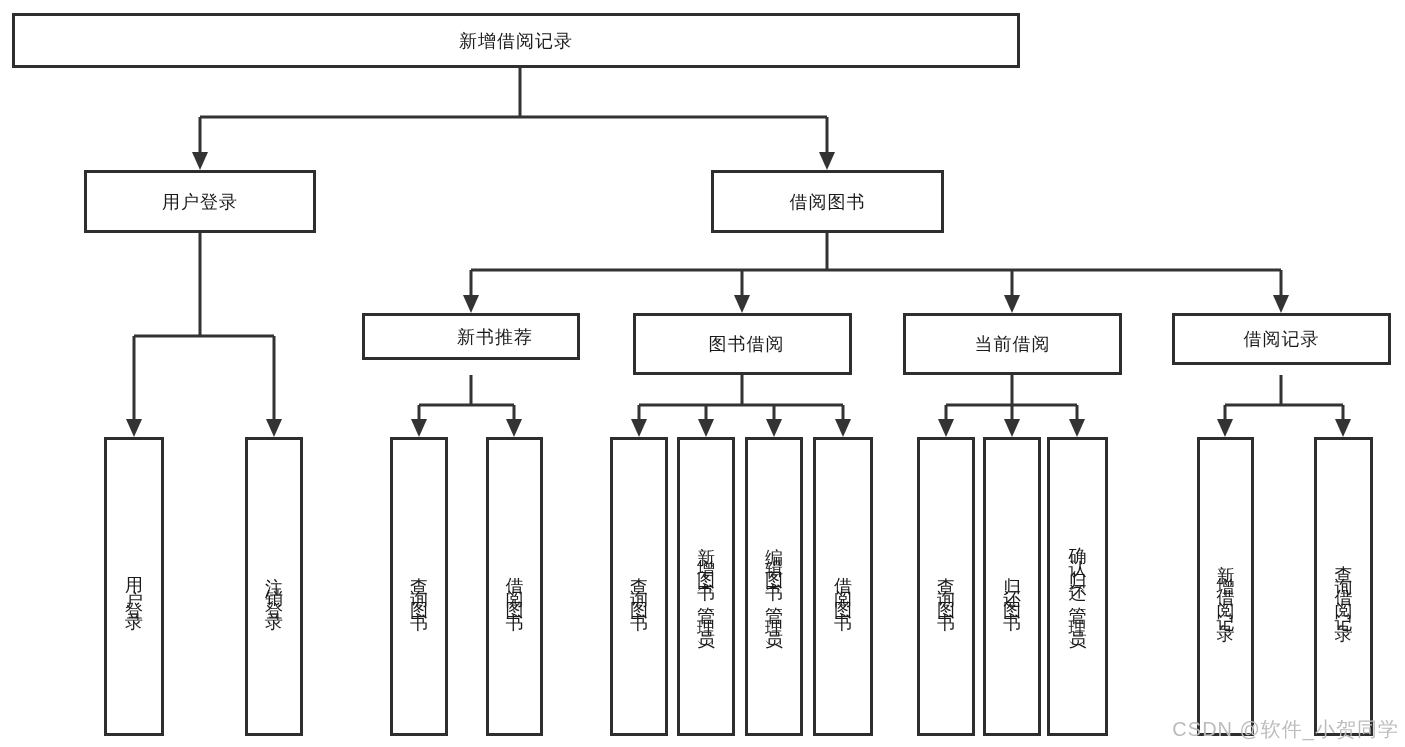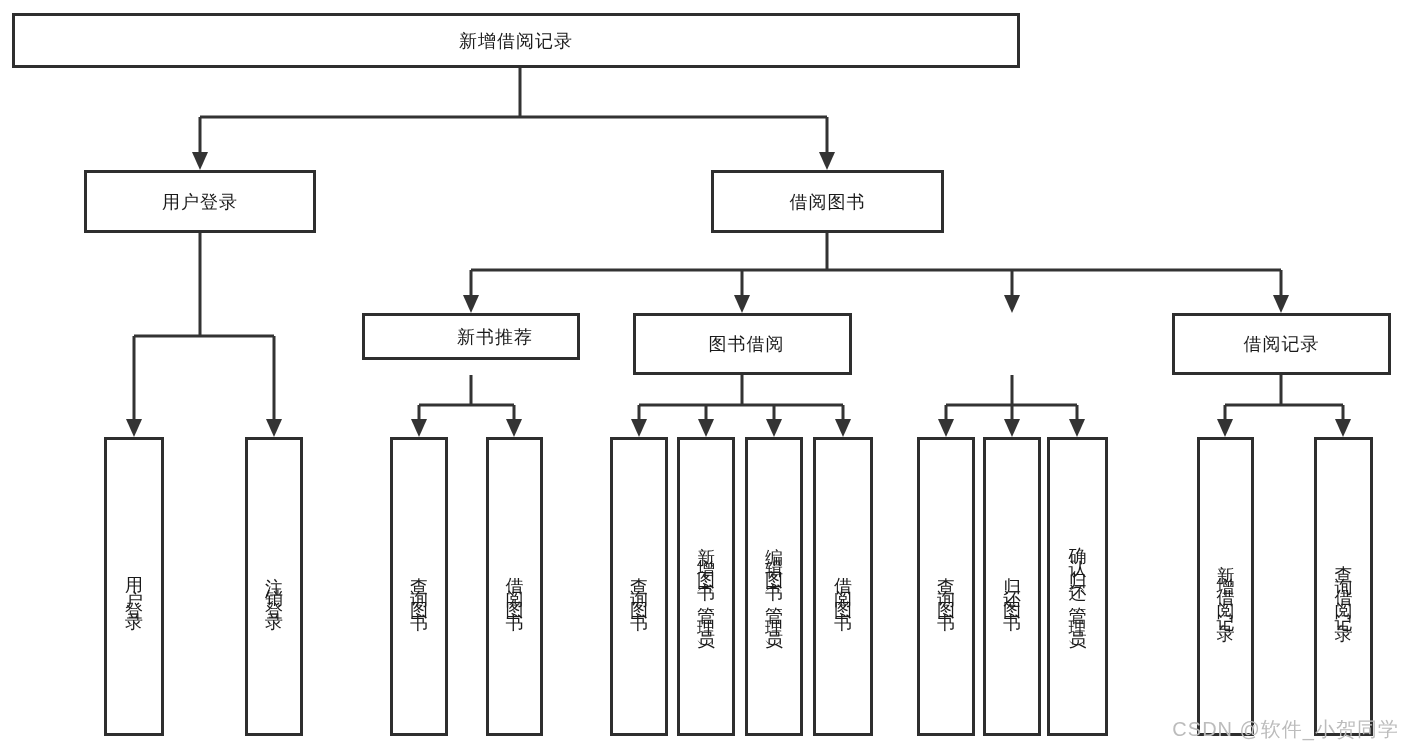--- a/index.html
+++ b/index.html
@@ -102,21 +102,24 @@
   <div class="box" style="left:711px; top:170px; width:233px; height:63px;">
     <span>借阅图书</span>
   </div>
 
   <div class="box" style="left:362px; top:313px; width:218px; height:47px;padding-left:48px;">
     <span>新书推荐</span>
   </div>
   <div class="box" style="left:633px; top:313px; width:219px; height:62px;padding-left:8px;">
     <span>图书借阅</span>
   </div>
-  <div class="box" style="left:1172px; top:313px; width:219px; height:62px;">
+  <div class="box" style="left:903px; top:313px; width:219px; height:62px;">
+    <span>当前借阅</span>
+  </div>
+  <div class="box" style="left:1172px; top:313px; width:219px; height:52px;">
     <span>借阅记录</span>
   </div>
 
   <div class="box leaf" style="left:104px; top:437px; width:60px; height:299px;">
     <span class="vtext">用户登录</span>
   </div>
   <div class="box leaf" style="left:245px; top:437px; width:58px; height:299px;">
     <span class="vtext">注销登录</span>
   </div>
 

